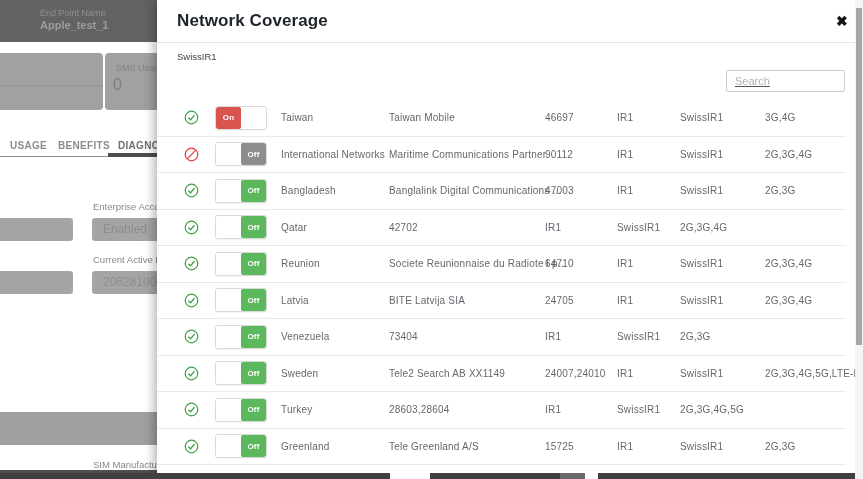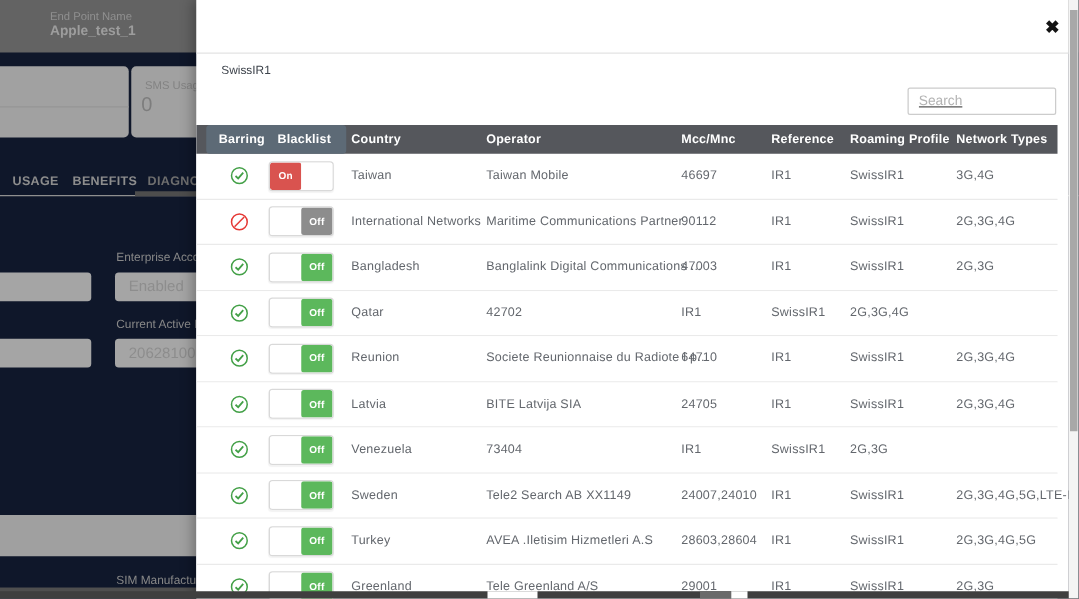--- a/index.html
+++ b/index.html
@@ -1,20 +1,20 @@
 <!DOCTYPE html>
 <html style="--toggle-on-red: #d9534f; --toggle-off-green: #5cb85c; --toggle-off-gray: #8d8d8d; --barring-allowed-green: #43a047; --barring-barred-red: #e53935; --table-header-bg: #55575c; --table-header-highlight-bg: #5d6a76;"><head>
 <meta charset="utf-8">
 <style>
   * { margin:0; padding:0; box-sizing:border-box; }
   html,body { background:#777; }
   body { font-family:"Liberation Sans", sans-serif; }
 
   .stage { position:relative; width:863px; height:479px; overflow:hidden;
-           background:#0f172a; font-family:"Liberation Sans", sans-serif; }
+           background:#ffffff; font-family:"Liberation Sans", sans-serif; }
 
   
   .bg-topbar { position:absolute; left:0; top:0; width:100%; height:42px; background:#636363; }
   .bg-top-label { position:absolute; left:40px; top:8px; font-size:9px; color:#909090; }
   .bg-top-value { position:absolute; left:40px; top:19px; font-size:11px; font-weight:bold; color:#9d9d9d;text-align:center; }
 
   .bg-card { position:absolute; background:#a1a1a1; border-radius:4px; }
   .bg-card-left { left:-20px; top:53px; width:123px; height:57px; }
   .bg-card-left:after { content:""; position:absolute; left:0; right:0; top:32px; height:1px; background:#959595; }
   .bg-card-sms { left:105px; top:53px; width:160px; height:57px; }
@@ -114,38 +114,28 @@
     <div class="bg-field-box" style="top:218px">Enabled</div>
     <div class="bg-field-label" style="top:254px">Current Active IMSI</div>
     <div class="bg-field-box" style="top:271px">206281000</div>
 
     <div class="bg-band"></div>
     <div class="bg-field-label" style="top:459px">SIM Manufacturer</div>
     <div class="bg-footer"></div>
   </div>
 
   <div class="modal">
+    <div class="modal-title">Network Coverage</div>
     <span class="modal-close">✖</span>
     <div class="modal-hdr-line"></div>
 
     <div class="profile-name">SwissIR1</div>
     <input class="search-input" type="text" placeholder="Search" style="">
 
     <div class="coverage-table">
-      <div class="thead">
-        <span class="th-pill"></span>
-        <span class="th">Barring</span>
-        <span class="th th-blacklist">Blacklist</span>
-        <span class="th">Country</span>
-        <span class="th">Operator</span>
-        <span class="th">Mcc/Mnc</span>
-        <span class="th">Reference</span>
-        <span class="th">Roaming Profile</span>
-        <span class="th">Network Types</span>
-      </div>
       <div class="tbody">
   <div class="trow">
     <span class="td td-barring">
       <svg class="icon-allowed" width="15" height="15" viewBox="0 0 16 16">
         <circle cx="8" cy="8" r="6.7" fill="none" stroke="currentColor" stroke-width="1.3"></circle>
         <path d="M4.7 8.3 L7 10.4 L11.3 5.5" fill="none" stroke="currentColor" stroke-width="1.5"></path>
       </svg>
 
     </span>
     <span class="td">
@@ -322,21 +312,20 @@
       </svg>
 
     </span>
     <span class="td">
       <span class="toggle tgl-off-green">
         <span class="t-label">Off</span>
         <span class="t-knob"></span>
       </span>
     </span>
     <span class="td">Turkey</span>
-    <span class="td">AVEA .Iletisim Hizmetleri A.S</span>
     <span class="td">28603,28604</span>
     <span class="td">IR1</span>
     <span class="td">SwissIR1</span>
     <span class="td">2G,3G,4G,5G</span>
   </div>
 
   <div class="trow">
     <span class="td td-barring">
       <svg class="icon-allowed" width="15" height="15" viewBox="0 0 16 16">
         <circle cx="8" cy="8" r="6.7" fill="none" stroke="currentColor" stroke-width="1.3"></circle>
@@ -345,21 +334,21 @@
 
     </span>
     <span class="td">
       <span class="toggle tgl-off-green">
         <span class="t-label">Off</span>
         <span class="t-knob"></span>
       </span>
     </span>
     <span class="td">Greenland</span>
     <span class="td">Tele Greenland A/S</span>
-    <span class="td">29001</span>
+    <span class="td">15725</span>
     <span class="td">IR1</span>
     <span class="td">SwissIR1</span>
     <span class="td">2G,3G</span>
   </div>
 </div>
     </div>
   </div>
 
   <div class="vscroll">
     <div class="vthumb"></div>

